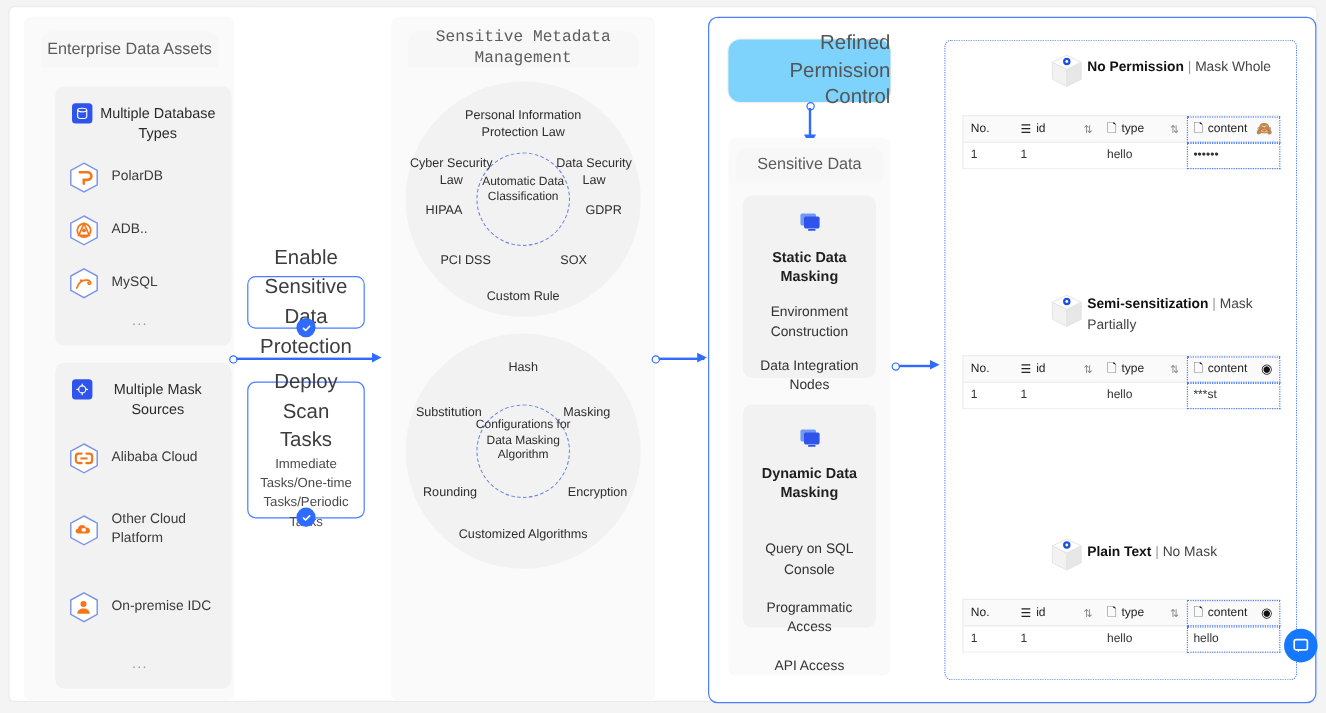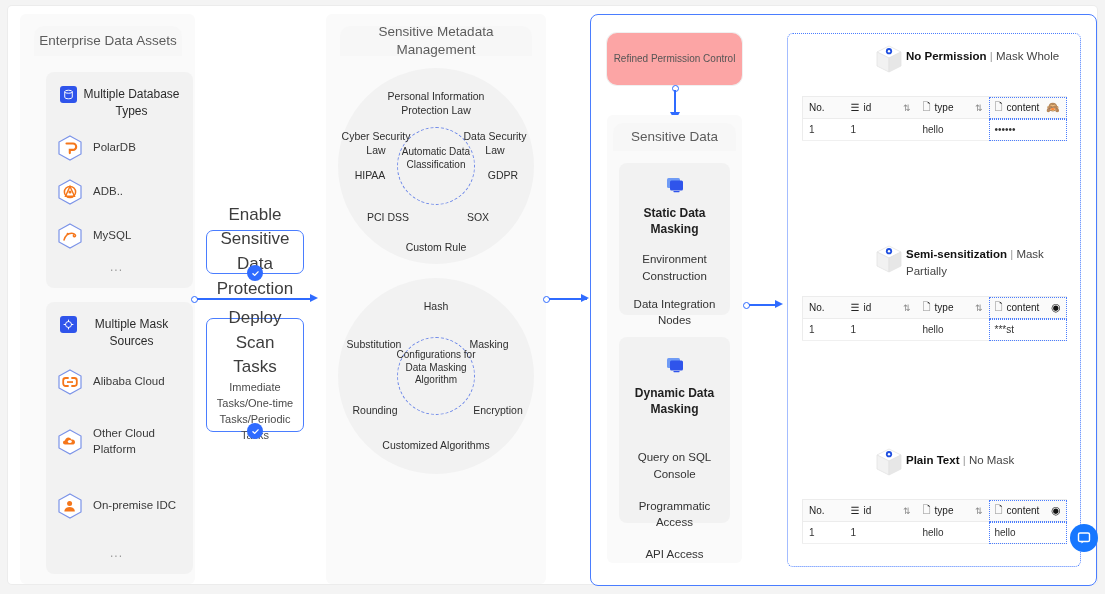--- a/index.html
+++ b/index.html
@@ -73,37 +73,37 @@
     width:16px;height:16px;border-radius:50%;background:#2f6bff;
     display:flex;align-items:center;justify-content:center;
   }
   .chk svg{width:9px;height:9px;}
 
   
   .col3{
     position:absolute;left:318px;top:8px;width:220px;height:570px;
     background:#fafafa;border-radius:6px;
   }
-  .col3 .hdr{left:14px;top:12px;width:192px;height:30px;}
+  .col3 .hdr{left:14px;top:12px;width:192px;height:30px;font-family:Liberation Mono, monospace;}
   .bigcircle{
     position:absolute;border-radius:50%;background:#f2f2f2;
   }
   .ringlbl{position:absolute;font-size:10.5px;color:#2e2e2e;text-align:center;line-height:1.3;white-space:nowrap;}
   .corelbl{position:absolute;font-size:10px;color:#2e2e2e;text-align:center;line-height:1.25;}
   .dashring{position:absolute;border-radius:50%;border:1.2px dashed #6b86e8;}
 
   
   .col4{
     position:absolute;left:582px;top:8px;width:505px;height:570px;
     border:1.4px solid #4a7dff;border-radius:8px;background:#fff;
   }
   .whitecard{
-    position:absolute;background:#fca5a5;border-radius:10px;
+    position:absolute;background:#7dd3fc;border-radius:10px;
     display:flex;align-items:center;justify-content:center;text-align:right;
-    color:#555;font-size:10px;line-height:1.35;
+    color:#555;font-size:17px;line-height:1.35;
     box-shadow:0 0 0 1px #f0f0f0;
   }
   .col4panel{
     position:absolute;left:16px;top:100px;width:135px;height:448px;
     background:#fafafa;border-radius:6px;
   }
   .subcard{
     position:absolute;background:#f2f2f2;border-radius:8px;
     text-align:center;
   }

